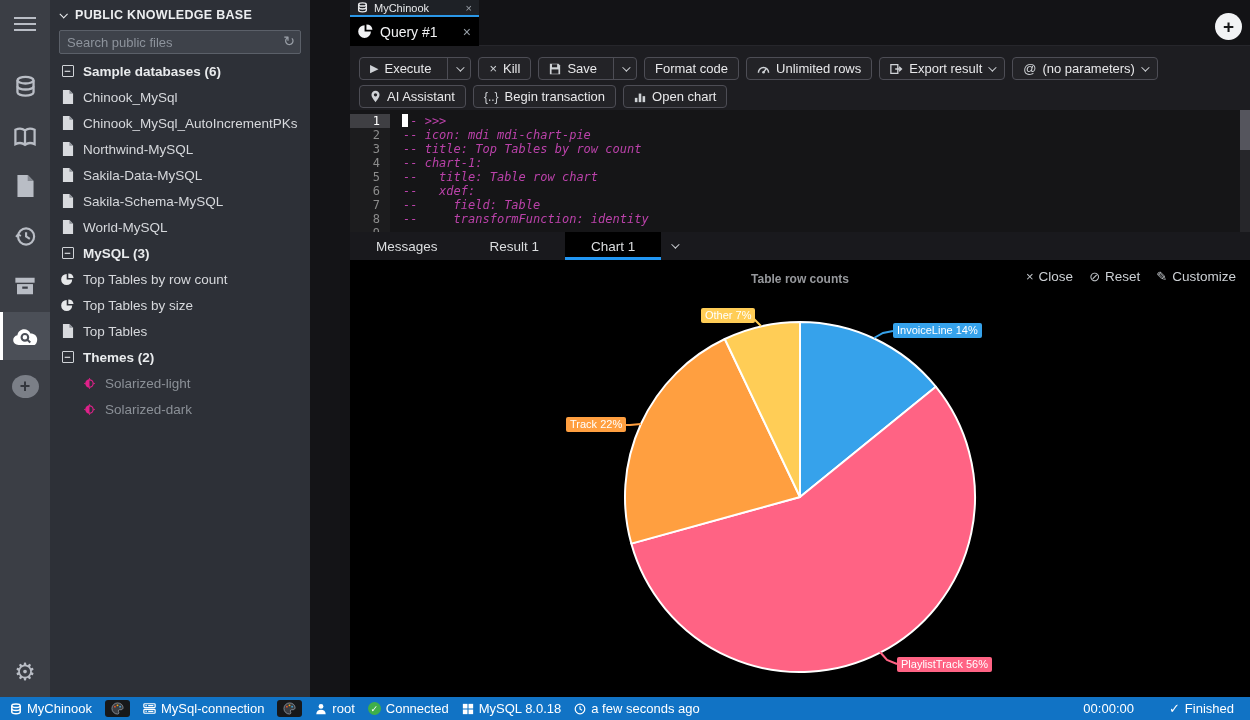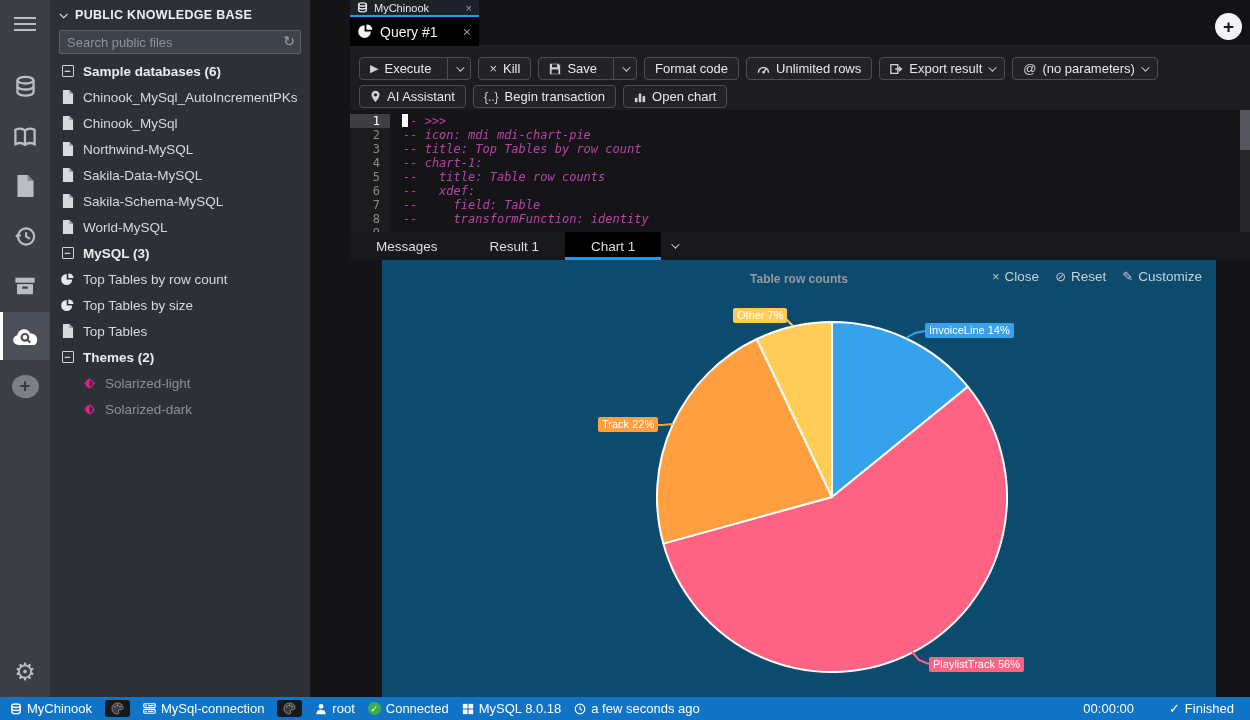--- a/index.html
+++ b/index.html
@@ -65,21 +65,21 @@
   #escroll .thumb { position:absolute; top:0; left:0; width:10px; height:40px; background:#55555d; }
 
   
   #resultbar { position:absolute; left:0; top:232px; width:100%; height:28px; background:#19191d; display:flex; align-items:stretch;text-align:center; }
   .rtab { display:flex; align-items:center; padding:0 26px; color:#dcdee0; font-size:13.5px; cursor:pointer; position:relative; }
   .rtab.active { background:#000; }
   .rtab.active::after { content:""; position:absolute; left:0; bottom:0; width:100%; height:3px; background:#2196f3; }
   .rtab-dd { display:flex; align-items:center; padding:0 10px; color:#9aa0a8; cursor:pointer; }
 
   
-  #chartpanel { position:absolute; left:0; top:260px; width:834px; height:437px; background:#0c4a6e;margin-left:32px; }
+  #chartpanel { position:absolute; left:0; top:260px; width:900px; height:437px; background:#000000; }
   #charttitle { position:absolute; left:0; top:12px; width:100%; text-align:center; color:#96989c; font-size:12px; font-weight:bold; }
   #chartactions { position:absolute; right:14px; top:9px; display:flex; gap:16px; }
   .cact { display:flex; align-items:center; gap:5px; color:#ccd0d4; font-size:13.5px; cursor:pointer; }
   .cact .cic { font-size:13px; color:#c2c6ca; font-style:normal; }
   .plabel { position:absolute; color:#fff; font-size:11px; padding:1px 4px 2px 4px; border-radius:2px; white-space:nowrap; }
 
   
   #statusbar { position:absolute; left:0; top:697px; width:1250px; height:23px; background:#1173c5; display:flex; align-items:center; padding:0 10px; gap:13px; color:#fff; font-size:13px; z-index:6; }
   .sitem { display:flex; align-items:center; gap:5px; white-space:nowrap; }
   .badge { width:25px; height:17px; background:#17181a; border-radius:3px; display:flex; align-items:center; justify-content:center; cursor:pointer; }
@@ -160,30 +160,30 @@
         </span>
       <span>Sample databases (6)</span>
     </div>
     <div class="trow">
       <span class="ticon">
           <svg width="12" height="14" viewBox="0 0 13 15">
             <path d="M1 0 h7 l4 4 v11 h-11 z" fill="#d8dade"></path>
             <path d="M8 0 l4 4 h-4 z" fill="#8b8f96"></path>
           </svg>
         </span>
+      <span>Chinook_MySql</span>
+    </div>
+    <div class="trow">
+      <span class="ticon">
+          <svg width="12" height="14" viewBox="0 0 13 15">
+            <path d="M1 0 h7 l4 4 v11 h-11 z" fill="#d8dade"></path>
+            <path d="M8 0 l4 4 h-4 z" fill="#8b8f96"></path>
+          </svg>
+        </span>
       <span>Chinook_MySql_AutoIncrementPKs</span>
-    </div>
-    <div class="trow">
-      <span class="ticon">
-          <svg width="12" height="14" viewBox="0 0 13 15">
-            <path d="M1 0 h7 l4 4 v11 h-11 z" fill="#d8dade"></path>
-            <path d="M8 0 l4 4 h-4 z" fill="#8b8f96"></path>
-          </svg>
-        </span>
-      <span>Chinook_MySql</span>
     </div>
     <div class="trow">
       <span class="ticon">
           <svg width="12" height="14" viewBox="0 0 13 15">
             <path d="M1 0 h7 l4 4 v11 h-11 z" fill="#d8dade"></path>
             <path d="M8 0 l4 4 h-4 z" fill="#8b8f96"></path>
           </svg>
         </span>
       <span>Northwind-MySQL</span>
     </div>
@@ -399,21 +399,21 @@
       <div class="cline">6</div>
       <div class="cline">7</div>
       <div class="cline">8</div>
       <div class="cline">9</div>
     </div>
     <div id="code">
       <div class="cline">-- &gt;&gt;&gt;</div>
       <div class="cline">-- icon: mdi mdi-chart-pie</div>
       <div class="cline">-- title: Top Tables by row count</div>
       <div class="cline">-- chart-1:</div>
-      <div class="cline">--   title: Table row counts</div>
+      <div class="cline">--   title: Table row chart</div>
       <div class="cline">--   xdef:</div>
       <div class="cline">--     field: Table</div>
       <div class="cline">--     transformFunction: identity</div>
     </div>
     <div id="cursor"></div>
     <div id="escroll">
         <div class="thumb"></div>
       </div>
   </div>
 

